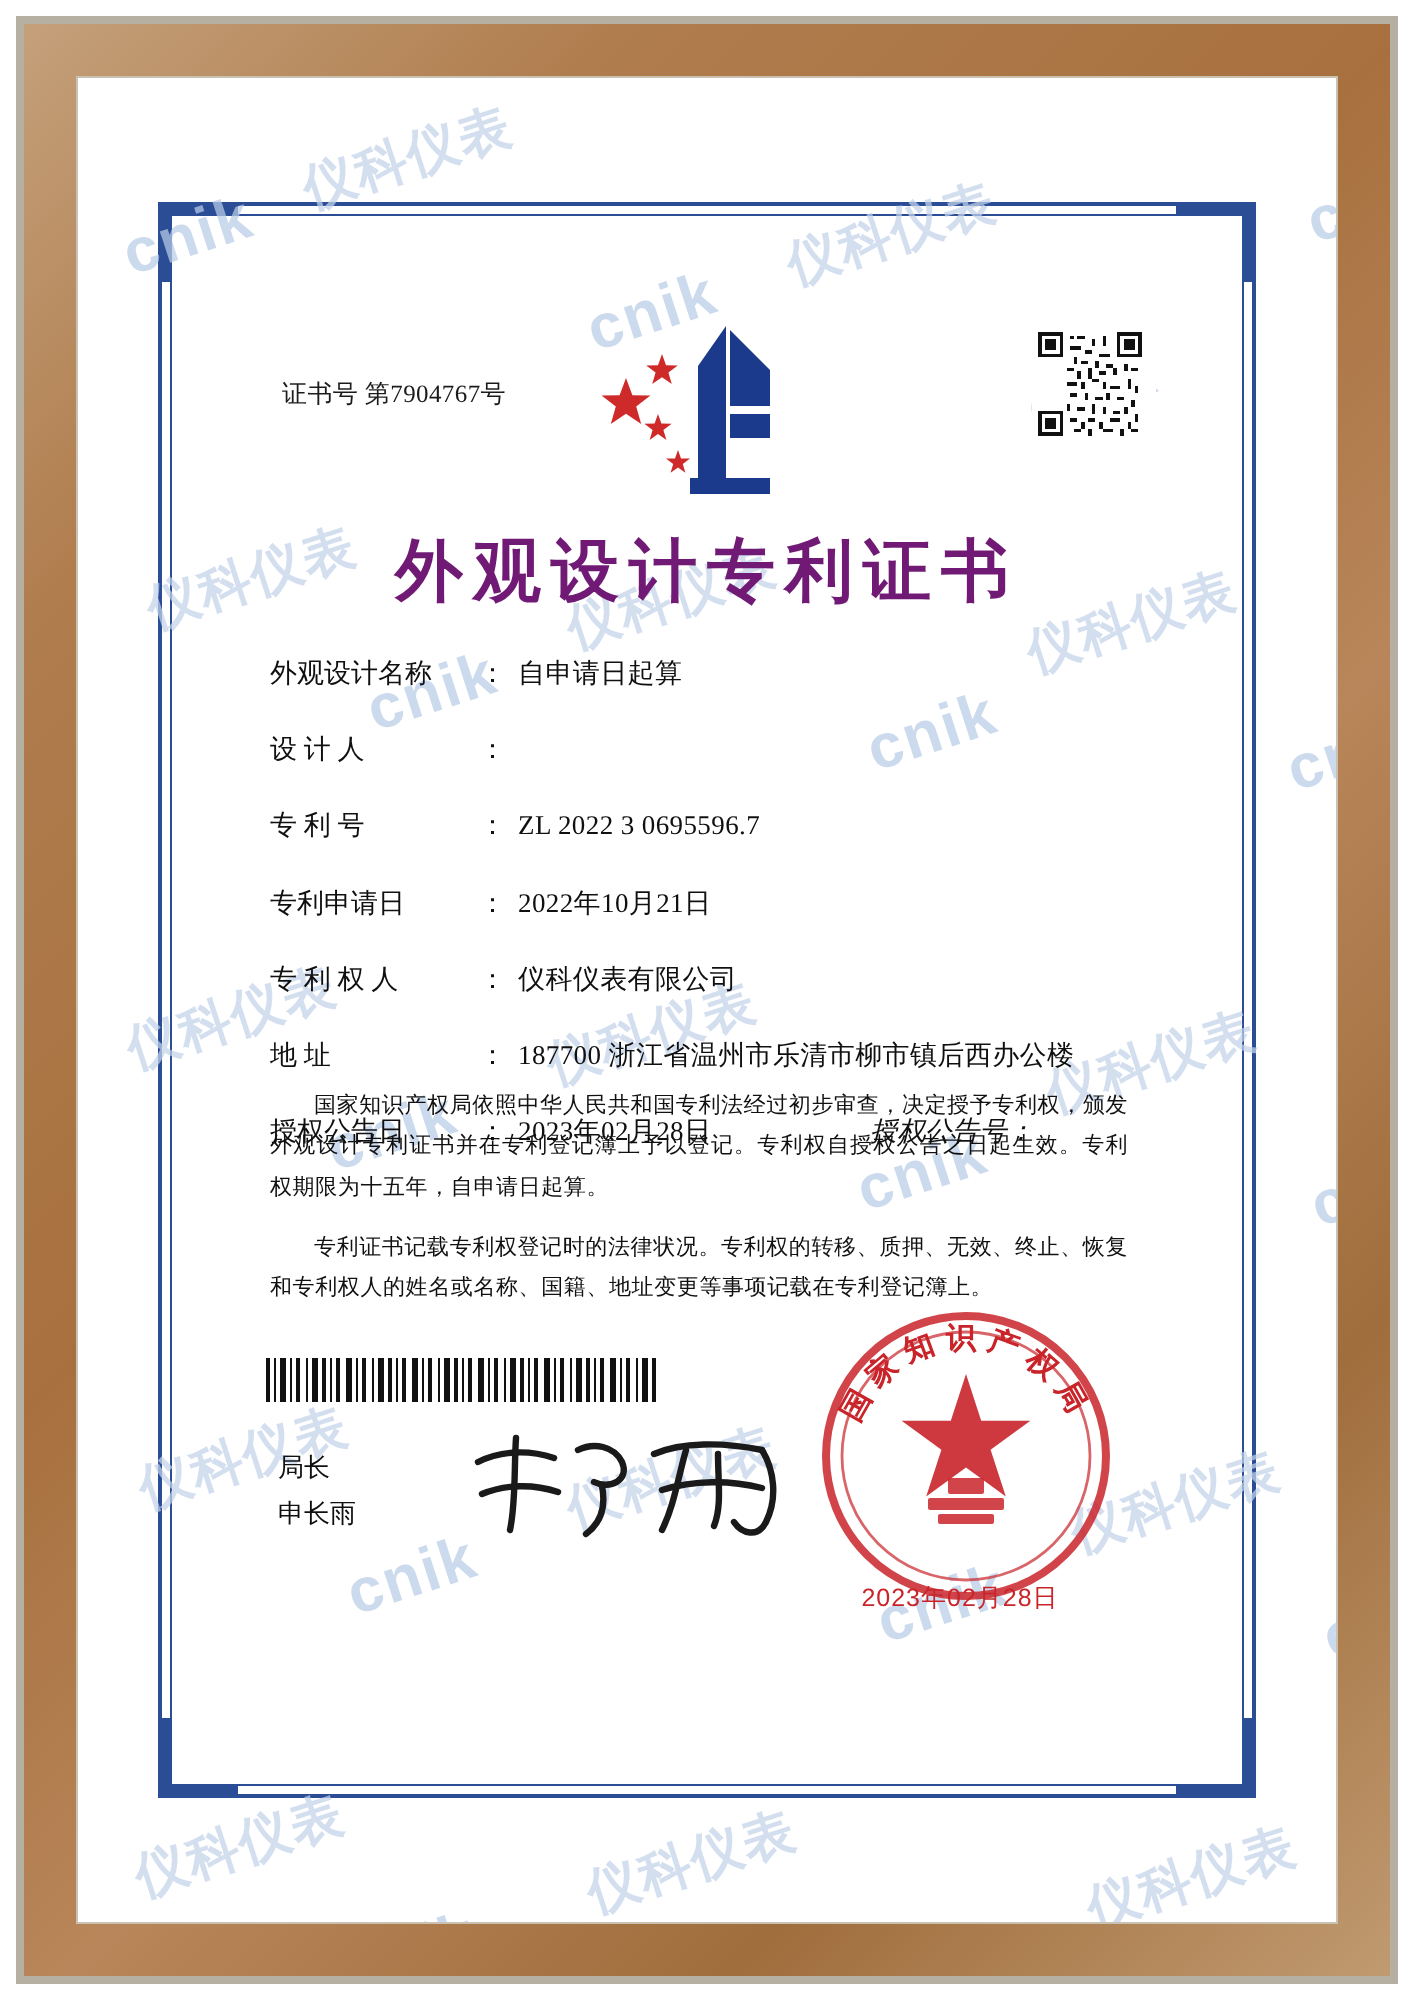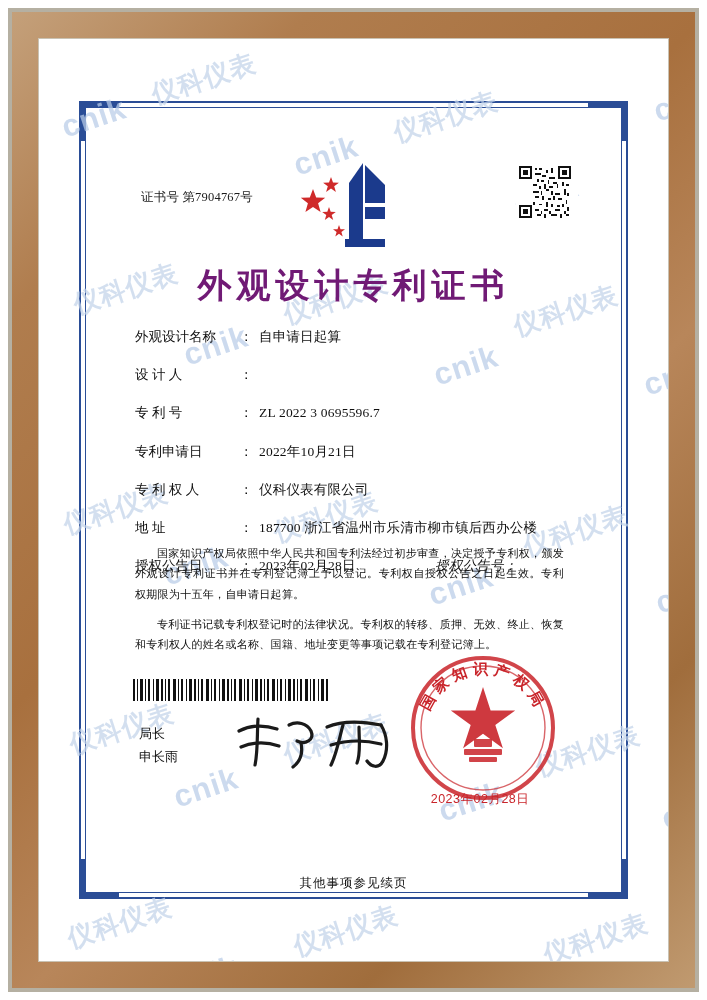--- a/index.html
+++ b/index.html
@@ -541,18 +541,17 @@
             <defs>
               <path id="sealArcTop" d="M 18 78 A 57 57 0 0 1 132 78"></path>
             </defs>
             <text font-family="DejaVu Serif, Liberation Serif, serif" font-size="15" font-weight="bold" fill="#c9242a" letter-spacing="5">
               <textPath href="#sealArcTop" startOffset="50%" text-anchor="middle">国家知识产权局</textPath>
             </text>
           </svg>
         </div>
         <div class="seal-date">2023年02月28日</div>
 
-        <div class="footer-note">其他事项参见续页</div>
 
       </div>
     </div>
   </div>
 </div>
 
 </body></html>

